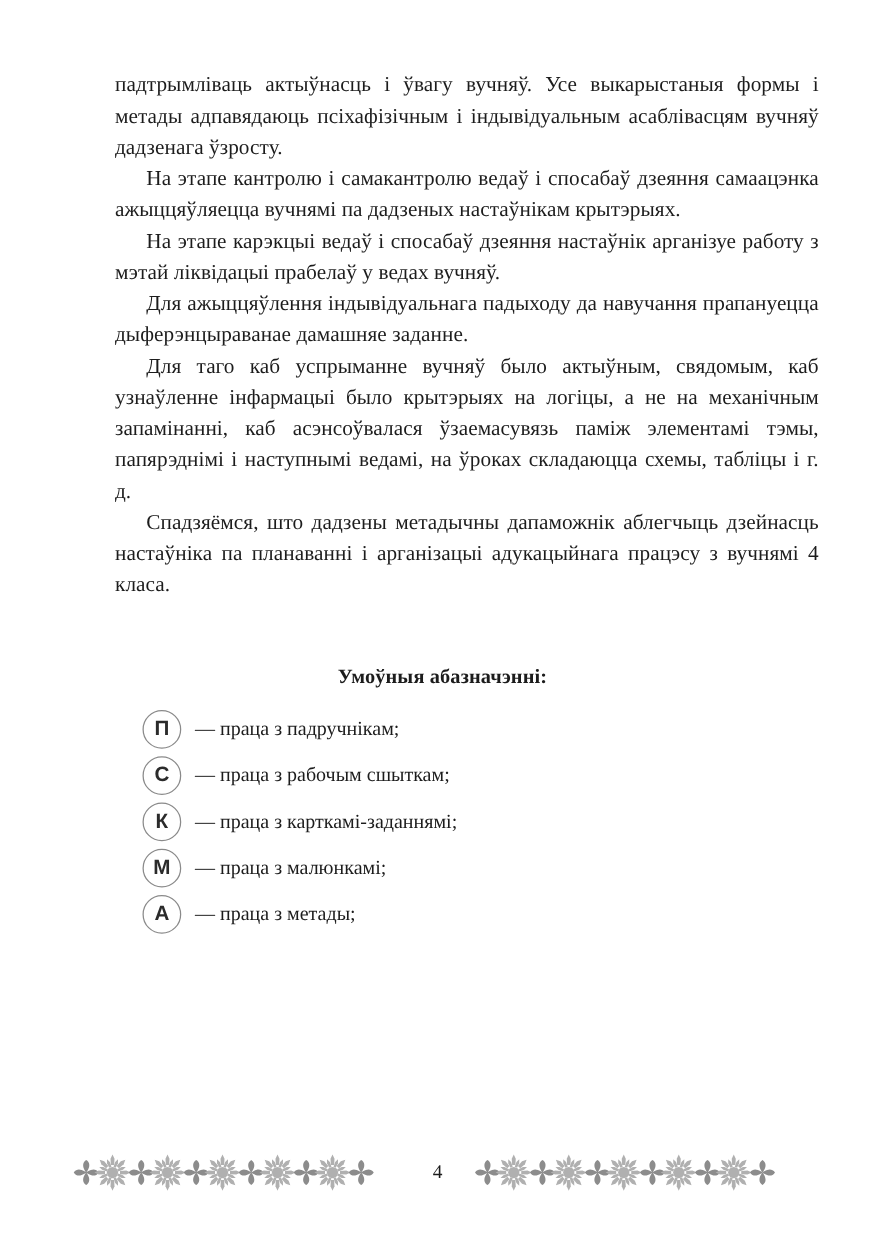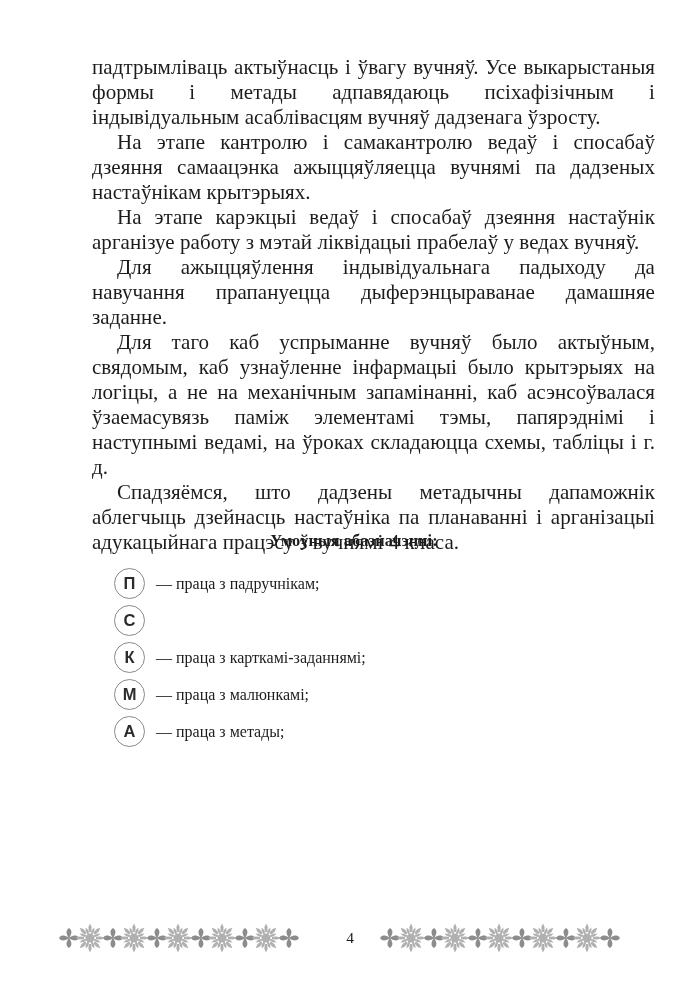--- a/index.html
+++ b/index.html
@@ -19,21 +19,21 @@
 
   
   .textblock {
     position: absolute;
     left: 92px;
     top: 55px;
     width: 563px;
   }
   .para {
     margin: 0;
-    font-size: 21px;
+    font-size: 17px;
     line-height: 25.0px;
     text-align: justify;
     text-indent: 25px;
     hyphens: manual;
     letter-spacing: 0.05px;
   }
   .para.noindent {
     text-indent: 0;
   }
 
@@ -137,20 +137,21 @@
         <span class="legend-badge">
           <span class="glyph">П</span>
         </span>
         <span class="legend-text">— праца з падручнікам;</span>
       </li>
 
       <li class="legend-item">
         <span class="legend-badge">
           <span class="glyph">С</span>
         </span>
+        <span class="legend-text">— праца з рабочым сшыткам;</span>
       </li>
 
       <li class="legend-item">
         <span class="legend-badge">
           <span class="glyph">К</span>
         </span>
         <span class="legend-text">— праца з карткамі-заданнямі;</span>
       </li>
 
       <li class="legend-item">

